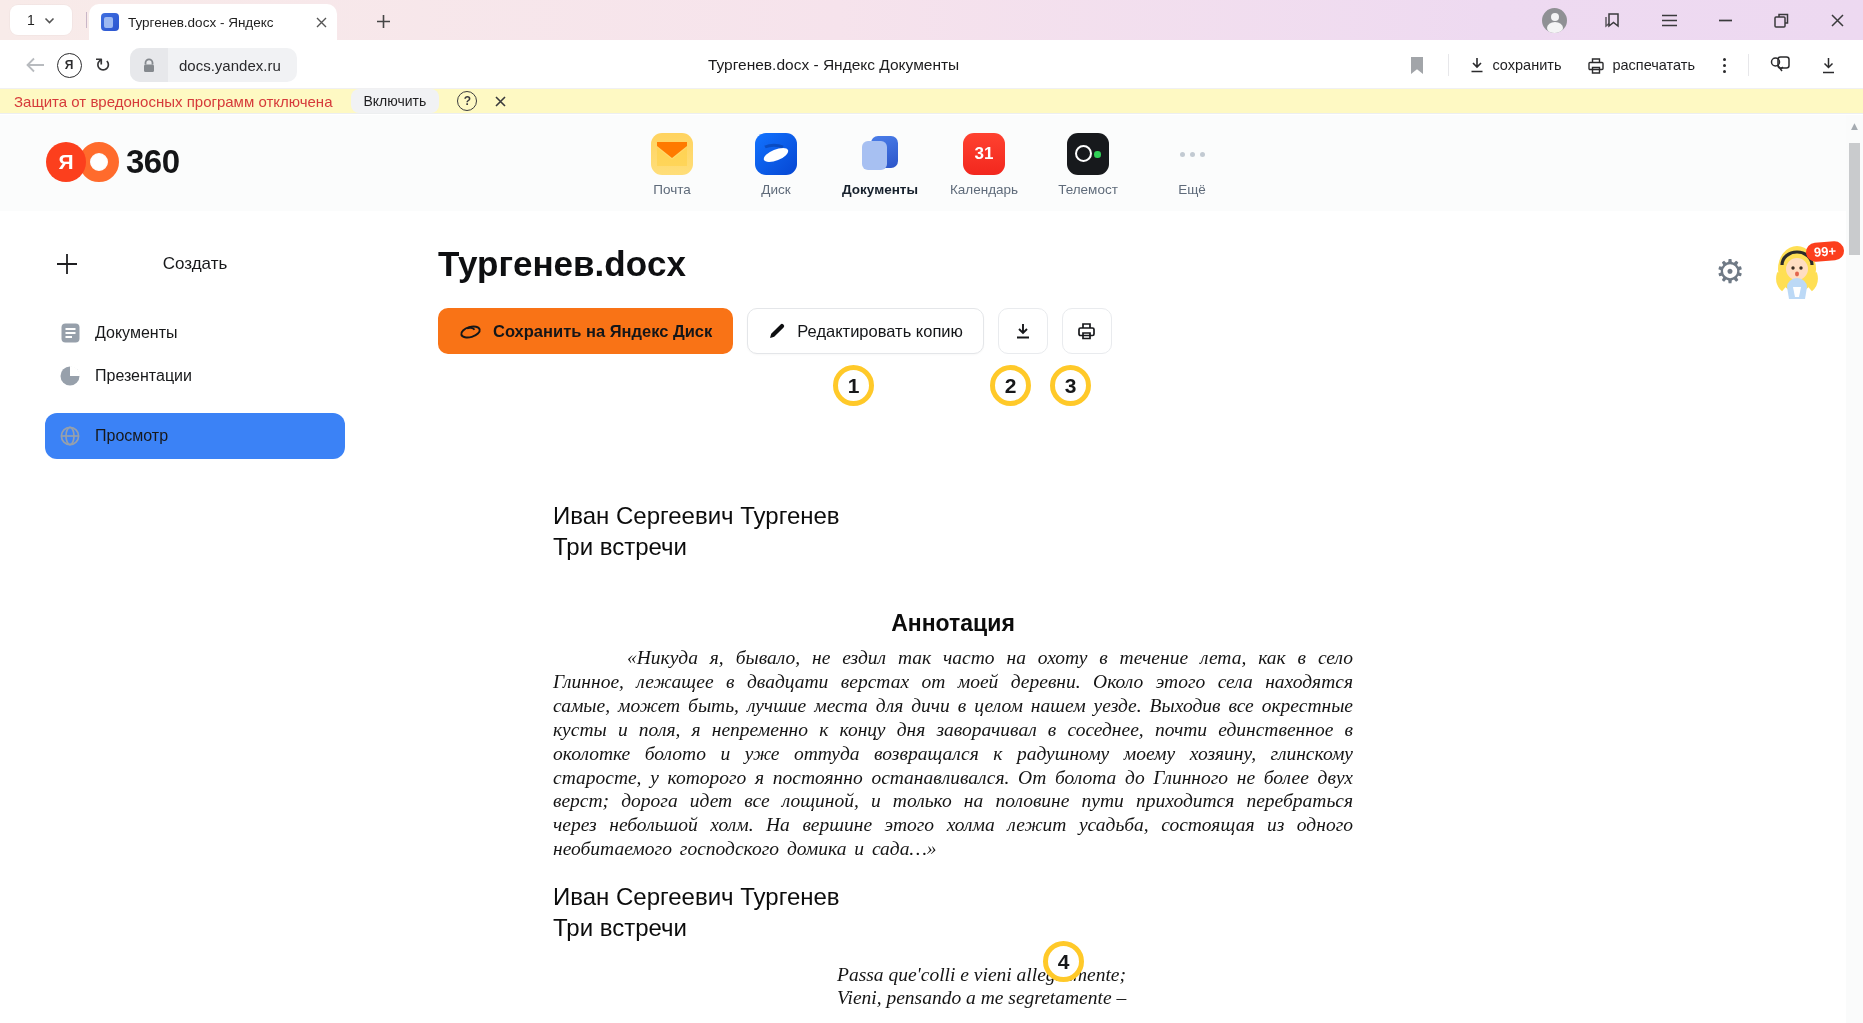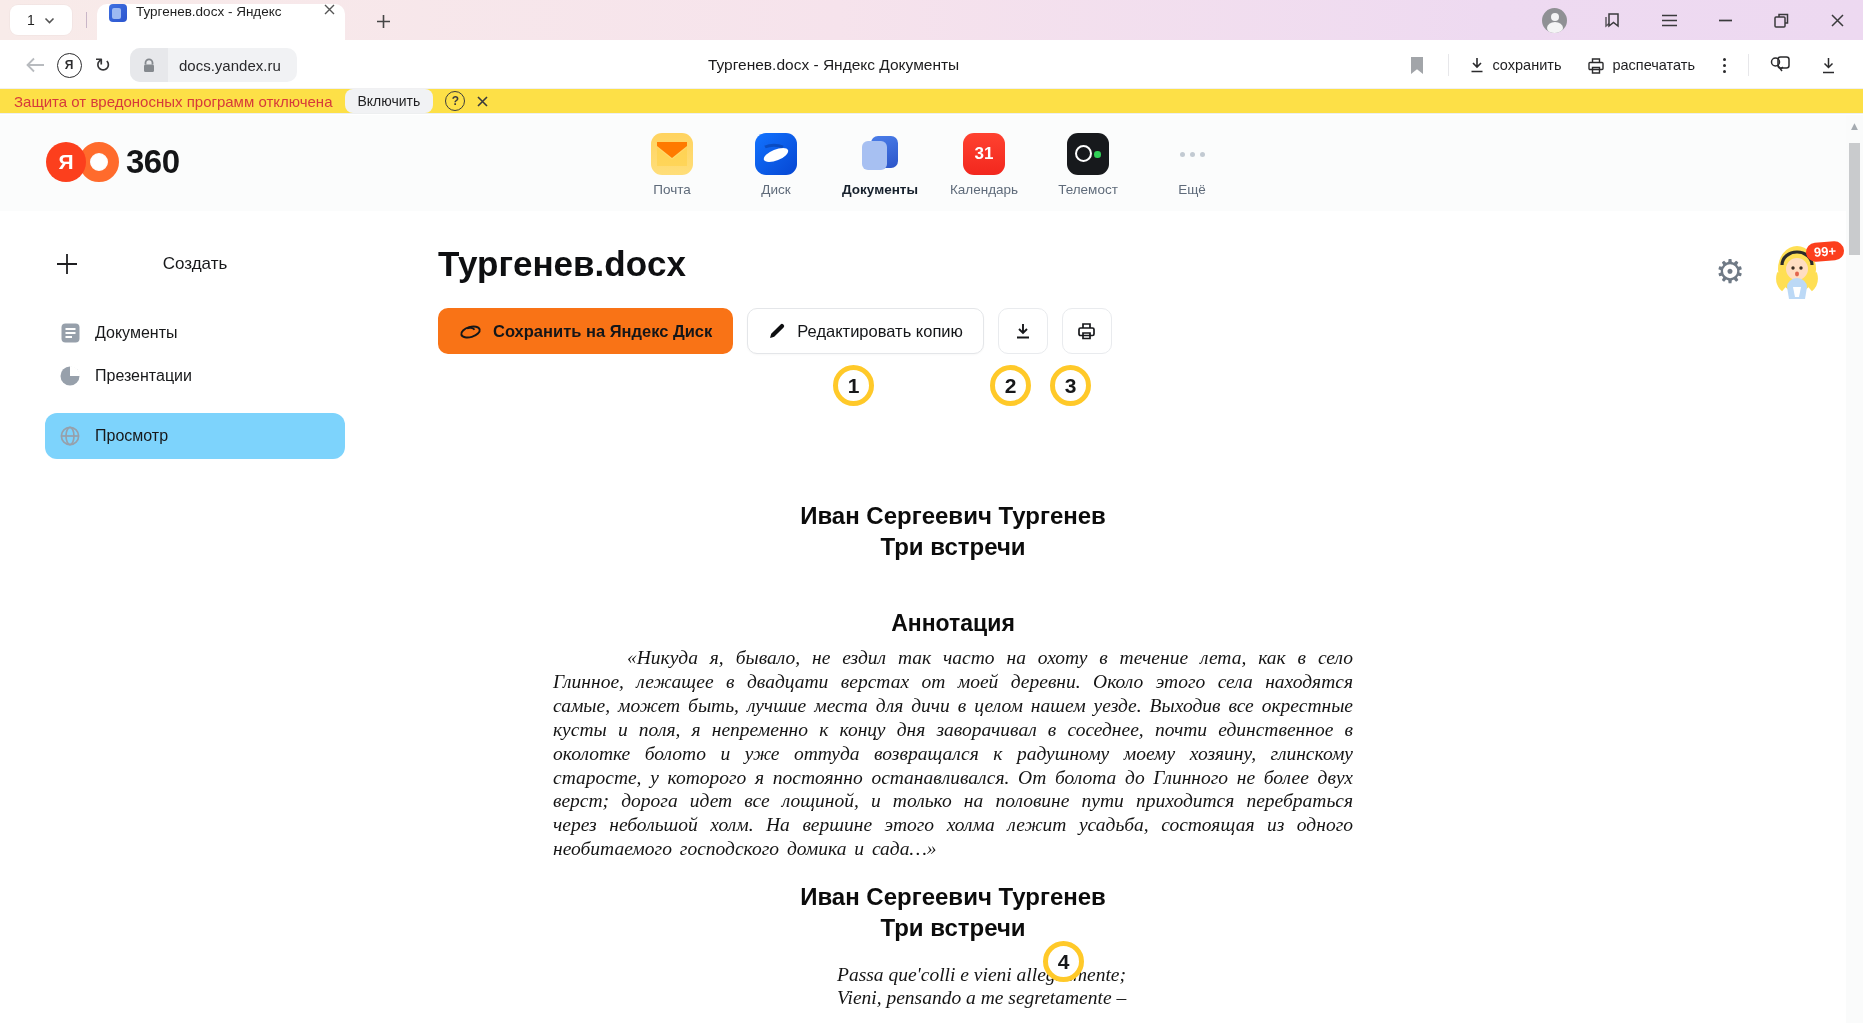--- a/index.html
+++ b/index.html
@@ -9,22 +9,22 @@
     font-family:"Liberation Sans", sans-serif; background:#fff; color:#1d1d1f;
   }
 
   
   .tabbar { position:absolute; top:0; left:0; right:0; height:40px;
     background:linear-gradient(90deg,#f8ebe9 0%,#f6e3ec 45%,#eedaf1 80%,#edd9f1 100%); }
   .tabcount { position:absolute; left:10px; top:5px; width:62px; height:30px; background:#fff;
     border-radius:8px; display:flex; align-items:center; justify-content:center; gap:9px;
     font-size:14px; color:#1f1f1f; box-shadow:0 0 0 1px rgba(0,0,0,0.02); }
   .tabstrip-div { position:absolute; left:86px; top:12px; width:1px; height:16px; background:#c9b6c7; }
-  .tab { position:absolute; left:97px; top:4px; width:248px; height:36px; background:#fff;
-    border-radius:10px 10px 0 0; display:flex; align-items:flex-start; padding:0 10px 0 12px; gap:9px; }
+  .tab { position:absolute; left:89px; top:4px; width:248px; height:36px; background:#fff;
+    border-radius:10px 10px 0 0; display:flex; align-items:center; padding:0 10px 0 12px; gap:9px; }
   .favicon { width:18px; height:18px; border-radius:4px;
     background:linear-gradient(135deg,#3f6fe0,#2b55cf); position:relative; flex:none; }
   .favicon i { position:absolute; left:3px; top:4px; width:9px; height:11px; background:#9db9f2; border-radius:2px; display:block; }
   .tab-title { flex:1; font-size:13.5px; color:#1f1f1f; white-space:nowrap; overflow:hidden; position:relative; }
   .tab-title::after { content:""; position:absolute; right:0; top:0; bottom:0; width:24px;
     background:linear-gradient(90deg,rgba(255,255,255,0),#fff); }
   .newtab { position:absolute; left:370px; top:8px; width:26px; height:26px; display:flex;
     align-items:center; justify-content:center; border-radius:6px; }
   .tab-right { position:absolute; right:16px; top:0; height:40px; display:flex; align-items:center; gap:36px; }
   .winbtn { display:flex; align-items:center; justify-content:center; width:20px; height:20px; }
@@ -45,23 +45,23 @@
   .addr-text { padding:0 16px 0 11px; font-size:15px; color:#2a2a2c; }
   .page-title { flex:1; text-align:center; font-size:15.5px; font-weight:500; color:#1c1c1e;
     white-space:nowrap; overflow:hidden; padding-right:30px; }
   .tool-right { display:flex; align-items:center; gap:14px; flex:none; }
   .tool-item { display:flex; align-items:center; gap:7px; font-size:14.5px; color:#1f1f21; padding:5px 6px; border-radius:8px; }
   .vdiv { width:1px; height:22px; background:#e7e7ea; }
   .kebab { display:flex; flex-direction:column; gap:3px; padding:4px 8px; }
   .kebab i { width:3px; height:3px; border-radius:50%; background:#2b2b2d; display:block; }
 
   
-  .warnbar { position:absolute; top:88px; left:0; right:0; height:26px; background:#fde047;
+  .warnbar { position:absolute; top:88px; left:0; right:0; height:26px; background:#fef9c3;
     border-top:1px solid #f0f0f2; border-bottom:1px solid #edeff0;
-    display:flex; align-items:center; padding:0 14px; gap:12px; }
+    display:flex; align-items:center; padding:0 14px; gap:18px; }
   .warn-text { font-size:15px; color:#d63a3a; }
   .warn-btn { height:24px; padding:0 13px; display:flex; align-items:center; background:#f1f2f4;
     border-radius:8px; font-size:14px; color:#1f1f21; }
   .warn-help { width:20px; height:20px; border-radius:50%; border:1.5px solid #3c3c3e; display:flex;
     align-items:center; justify-content:center; font-size:12px; font-weight:700; color:#3c3c3e; }
 
   
   .h360 { position:absolute; top:115px; left:0; right:17px; height:96px; background:#fbfcfc; }
   .logo { position:absolute; left:46px; top:27px; display:flex; align-items:center; }
   .logo-ya { width:40px; height:40px; border-radius:50%; background:#fc3f1d; color:#fff; display:flex;
@@ -100,38 +100,38 @@
 
   
   .side { position:absolute; left:45px; top:243px; width:300px; }
   .create-row { display:flex; align-items:center; height:42px; }
   .create-plus { width:44px; display:flex; align-items:center; justify-content:center; }
   .create-label { flex:1; text-align:center; font-size:17px; color:#17181a; margin-right:44px; }
   .side-items { margin-top:28px; display:flex; flex-direction:column; gap:3px; }
   .side-item { display:flex; align-items:center; gap:14px; height:40px; padding:0 14px; font-size:16px;
     color:#17181a; border-radius:12px; }
   .side-item .sic { width:22px; display:flex; justify-content:center; flex:none; }
-  .side-item.active { background:#7dd3fc; height:46px; margin-top:14px; }
+  .side-item.active { background:#3b82f6; height:46px; margin-top:14px; }
 
   
   .doc-title { position:absolute; left:438px; top:244px; font-size:35px; font-weight:700; color:#0e0f11; }
   .actions { position:absolute; left:438px; top:308px; display:flex; gap:14px; height:46px; }
   .btn { display:flex; align-items:center; justify-content:center; border-radius:10px; gap:11px; }
   .btn-yellow { padding:0 21px; background:#f97316; font-size:16.5px; font-weight:600; color:#141619; }
   .btn-white { padding:0 20px; background:#fff; border:1px solid #e4e6e9; box-shadow:0 1px 2px rgba(0,0,0,.03);
     font-size:16.5px; font-weight:500; color:#141619; }
   .btn-ic { width:50px; background:#fff; border:1px solid #e9ebee; }
   .pencil { font-family:"DejaVu Sans", sans-serif; font-size:18px; color:#0e0f11; }
 
   .ann { position:absolute; width:41px; height:41px; border-radius:50%; background:#fff; border:5px solid #ffc929;
     display:flex; align-items:center; justify-content:center; font-size:21px; font-weight:700; color:#17181a; z-index:6; }
 
   
   .page { position:absolute; left:553px; top:500px; width:800px; color:#0c0c0c; }
-  .doc-h { font-size:24px; line-height:31px; font-weight:700; text-align:center; color:#0c0c0c; }
+  .doc-h { font-size:24px; line-height:31px; font-weight:400; color:#0c0c0c; }
   .doc-sub { margin-top:46px; font-size:23px; line-height:30px; font-weight:700; text-align:center; }
   .doc-p { margin-top:8px; font-family:"Liberation Serif", serif; font-style:italic; font-size:19.5px;
     line-height:23.9px; text-align:justify; text-indent:74px; color:#141414; word-spacing:3px; }
   .doc-h2-block { margin-top:20px; }
   .epigraph { margin-top:20px; margin-left:284px; font-family:"Liberation Serif", serif; font-style:italic;
     font-size:19.5px; line-height:23px; color:#141414; }
 
   
   .pager { position:absolute; left:858px; top:919px; width:168px; height:50px; border-radius:26px;
     background:rgba(66,66,68,0.84); display:flex; align-items:center; z-index:8; box-shadow:0 2px 8px rgba(0,0,0,0.18); }

